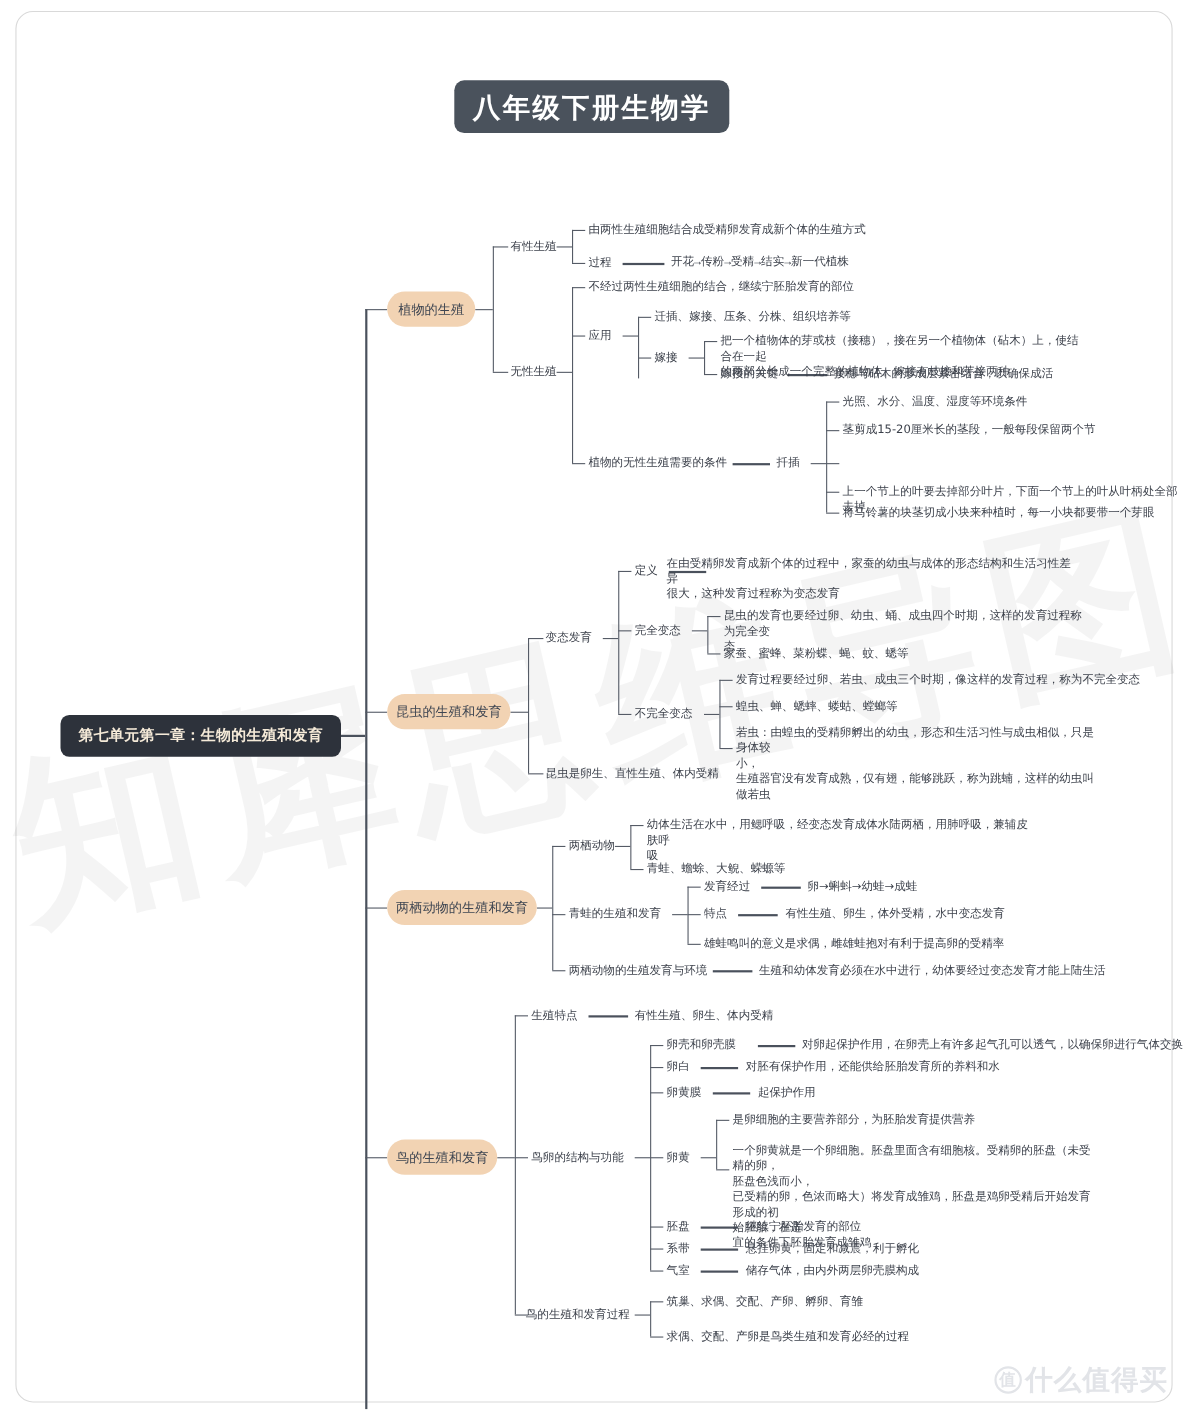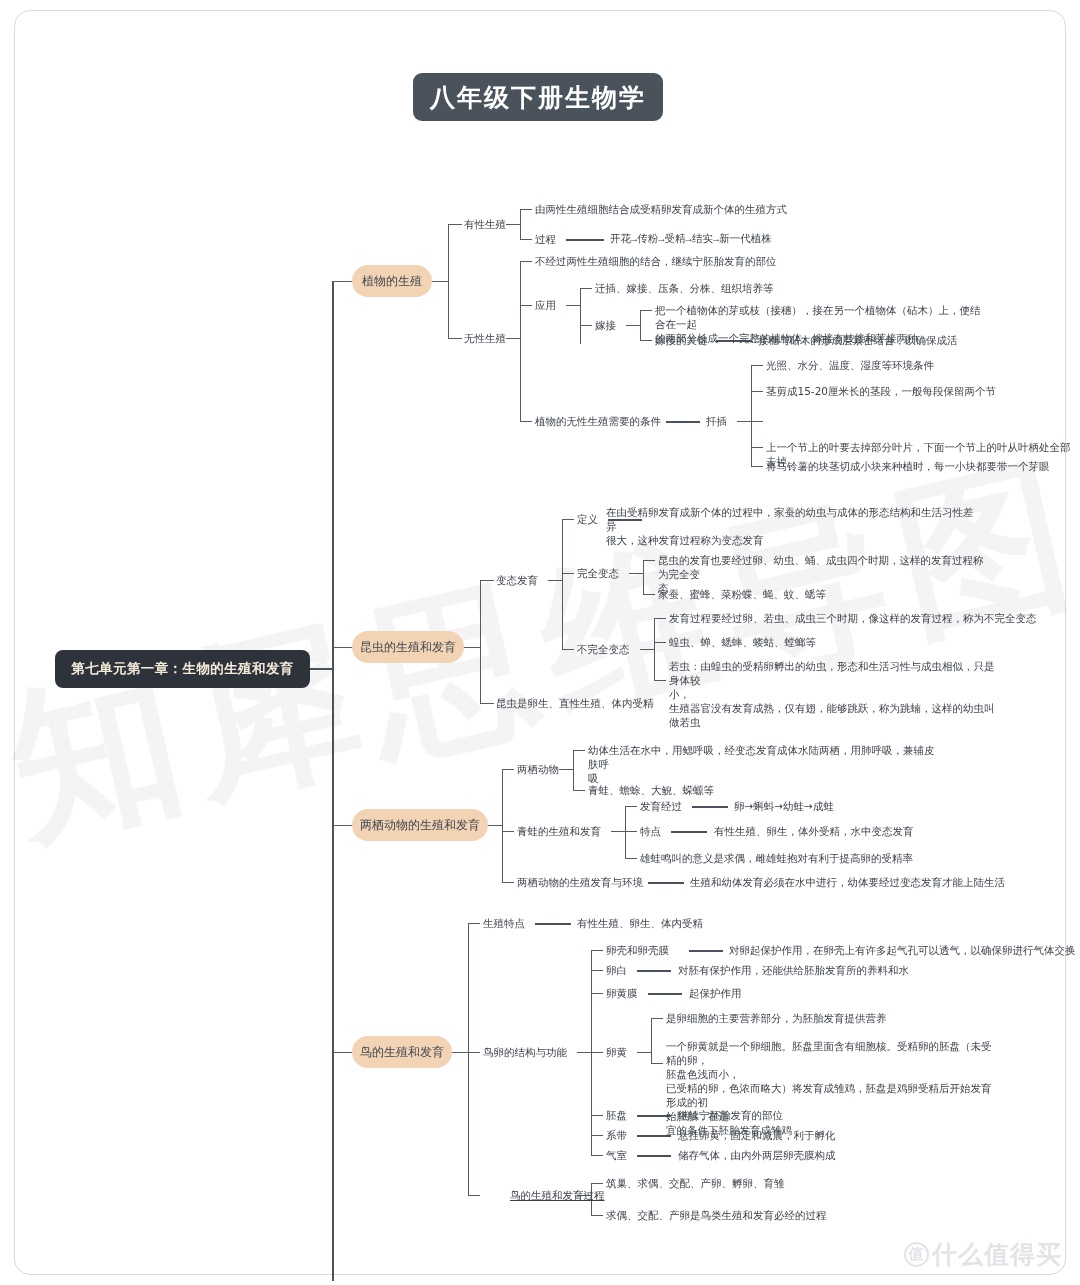--- a/index.html
+++ b/index.html
@@ -355,21 +355,21 @@
   <div class="tnode" style="left:606px; top:1128px;">系带</div>
   <div class="hline thick" style="left:637px; top:1135px; width:34px;"></div>
   <div class="tnode" style="left:678px; top:1128px;">悬挂卵黄，固定和减震，利于孵化</div>
 
   <div class="hline" style="left:591px; top:1155px; width:12px;"></div>
   <div class="tnode" style="left:606px; top:1148px;">气室</div>
   <div class="hline thick" style="left:637px; top:1155px; width:34px;"></div>
   <div class="tnode" style="left:678px; top:1148px;">储存气体，由内外两层卵壳膜构成</div>
 
   <div class="hline" style="left:468px; top:1195px; width:12px;"></div>
-  <div class="tnode" style="left:510px; top:1188px;text-decoration:underline;">鸟的生殖和发育过程</div>
+  <div class="tnode" style="left:478px; top:1188px;">鸟的生殖和发育过程</div>
   <div class="hline" style="left:577px; top:1195px; width:14px;"></div>
   <div class="vline" style="left:591px; top:1183px; height:32px;"></div>
   <div class="hline" style="left:591px; top:1183px; width:12px;"></div>
   <div class="tnode" style="left:606px; top:1176px;">筑巢、求偶、交配、产卵、孵卵、育雏</div>
   <div class="hline" style="left:591px; top:1215px; width:12px;"></div>
   <div class="tnode" style="left:606px; top:1208px;">求偶、交配、产卵是鸟类生殖和发育必经的过程</div>
 
   <div id="brandmark">
     <span class="bm-circle">值</span>
     <span>什么值得买</span>

